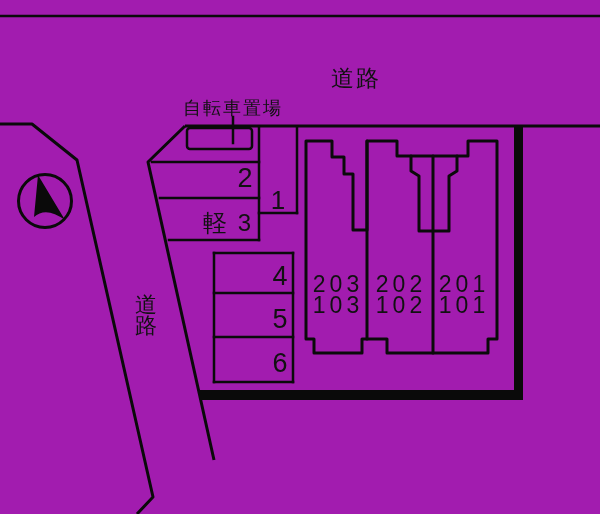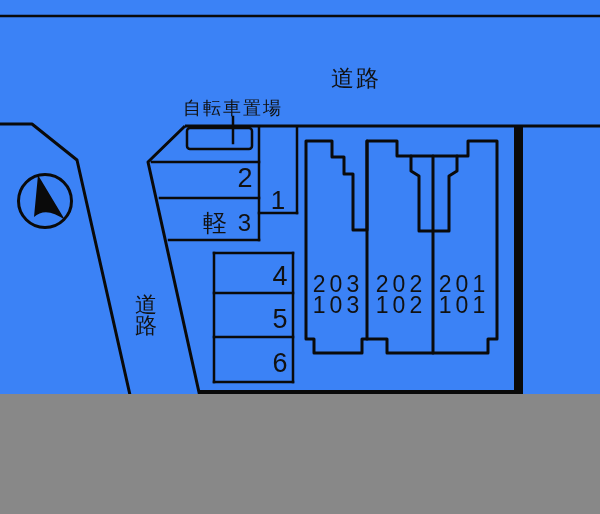--- a/index.html
+++ b/index.html
@@ -1,16 +1,16 @@
 <!DOCTYPE html>
 <html><head>
 <meta charset="utf-8">
 <style>
   html,body{margin:0;padding:0;background:#888;}
-  .stage{width:600px;height:394px;background:#3b82f6;position:relative;overflow:hidden;
+  .stage{width:600px;height:514px;background:#a21caf;position:relative;overflow:hidden;
          font-family:"Liberation Sans","DejaVu Sans",sans-serif;}
   svg{display:block;}
   text{fill:#111;font-family:"Liberation Sans","DejaVu Sans",sans-serif;}
   .ln{stroke:#0a0a0a;stroke-width:2.5;fill:none;stroke-linecap:square;}
   .ln3{stroke:#0a0a0a;stroke-width:3;fill:none;stroke-linecap:butt;stroke-linejoin:round;}
   .outline{stroke:#0a0a0a;stroke-width:3;fill:none;stroke-linejoin:round;stroke-linecap:round;}
   .thick{fill:#0a0a0a;stroke:none;}
   .num{font-size:27px;}
   .room{font-size:23px;letter-spacing:4px;}
   .kanji{letter-spacing:2px;}

